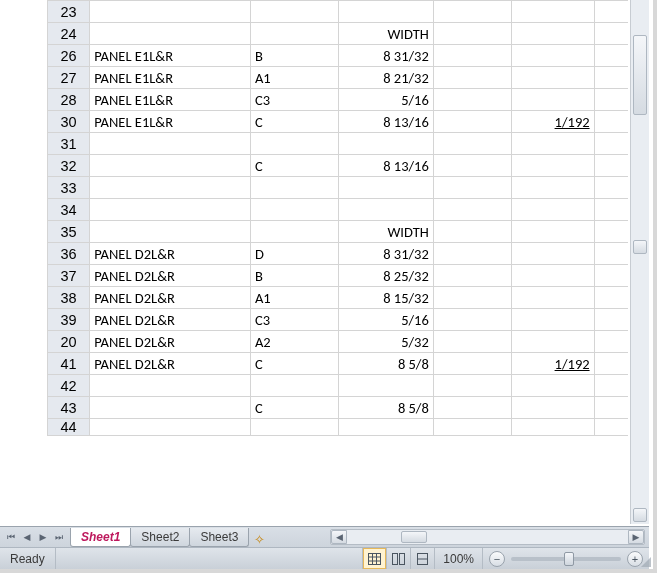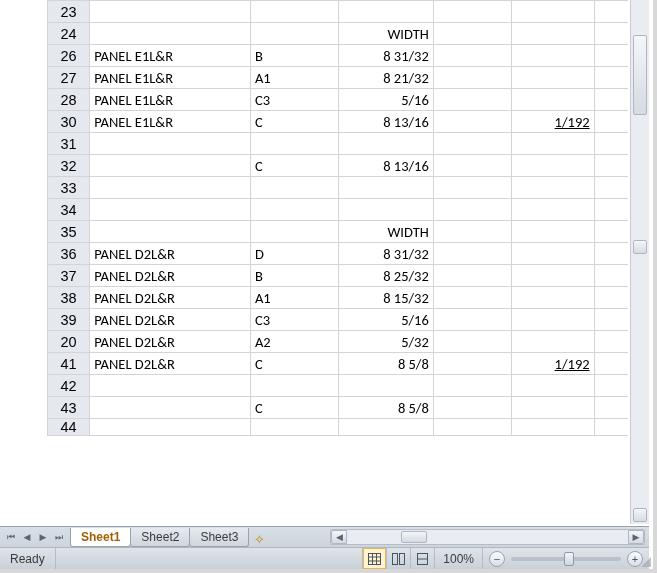--- a/index.html
+++ b/index.html
@@ -21,21 +21,21 @@
   .vscroll .thumb { position: absolute; left: 2px; right: 2px; top: 35px; height: 80px; background: linear-gradient(#f4f6f9,#d5dbe2); border: 1px solid #aeb7c1; border-radius: 2px; }
   .vscroll .nub { position: absolute; left: 2px; right: 2px; height: 14px; background: linear-gradient(#f4f6f9,#d5dbe2); border: 1px solid #aeb7c1; border-radius: 2px; }
   .vscroll .nub.mid { top: 240px; }
   .vscroll .nub.bot { bottom: 2px; }
 
   .tabbar { position: absolute; left: 0; right: 4px; bottom: 22px; height: 21px; background: linear-gradient(#d9dfe6,#cdd4dc); border-top: 1px solid #9aa3ad; display: flex; align-items: stretch; font-family: Arial, sans-serif; }
   .navbtns { display: flex; align-items: center; padding: 0 4px; gap: 2px; }
   .navbtn { width: 14px; height: 14px; display: flex; align-items: center; justify-content: center; color: #5a6472; font-size: 9px; }
   .tabs { display: flex; align-items: flex-end; height: 100%; }
   .tab { position: relative; height: 19px; margin-top: 2px; padding: 0 10px; font-size: 12px; color: #3a3a3a; background: linear-gradient(#e6eaef,#cfd6de); border: 1px solid #9aa3ad; border-top: none; border-radius: 0 0 3px 3px; margin-right: -1px; display: flex; align-items: center; }
-  .tab.active { background: #fff; font-weight: bold; color: #a16207; z-index: 2; }
+  .tab.active { background: #fff; font-weight: bold; color: #be185d; z-index: 2; font-style: italic; }
   .newtab { width: 22px; display: flex; align-items: center; justify-content: center; color: #c78a1a; font-size: 13px; }
   .tabbar .hscroll { flex: 1; margin: 2px 4px 2px 60px; background: #e9edf2; border: 1px solid #b4bcc5; position: relative; border-radius: 2px; }
   .hscroll .arrow { position: absolute; top: 0; bottom: 0; width: 16px; display: flex; align-items: center; justify-content: center; color: #5a6472; font-size: 9px; background: linear-gradient(#f4f6f9,#d5dbe2); border: 1px solid #aeb7c1; }
   .hscroll .arrow.l { left: 0; border-radius: 2px 0 0 2px; }
   .hscroll .arrow.r { right: 0; border-radius: 0 2px 2px 0; }
   .hscroll .hthumb { position: absolute; top: 1px; bottom: 1px; left: 70px; width: 26px; background: linear-gradient(#f4f6f9,#d5dbe2); border: 1px solid #aeb7c1; border-radius: 2px; }
 
   .status { position: absolute; left: 0; right: 4px; bottom: 0; height: 22px; background: linear-gradient(#dfe4ea,#c9d0d8); border-top: 1px solid #aeb7c1; display: flex; align-items: center; font-family: Arial, sans-serif; font-size: 12px; color: #3a3a3a; }
   .status .ready { padding: 8px 10px; border-right: 1px solid #b4bcc5; height: 100%; display: flex; align-items: center; }
   .status .spacer { flex: 1; }

